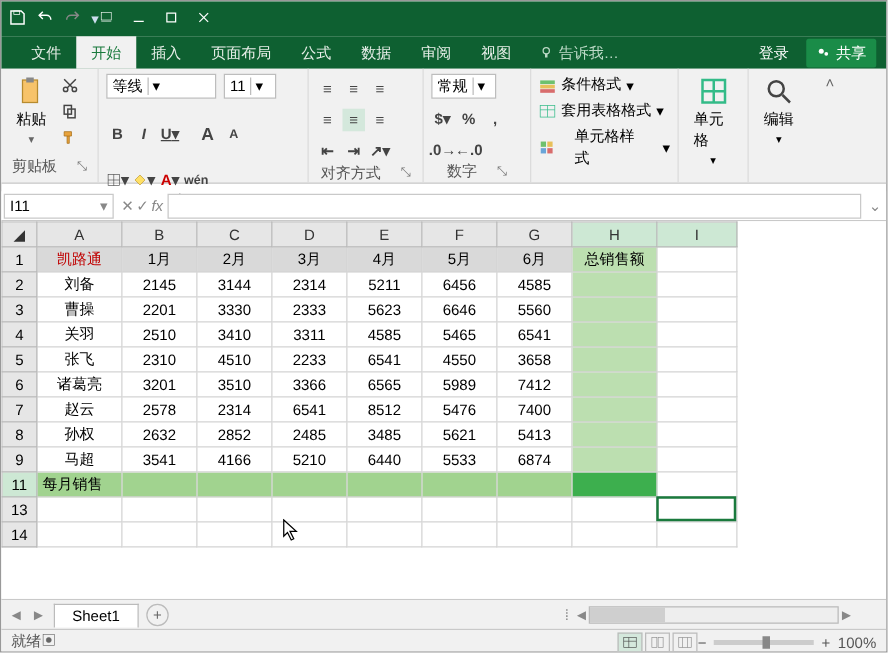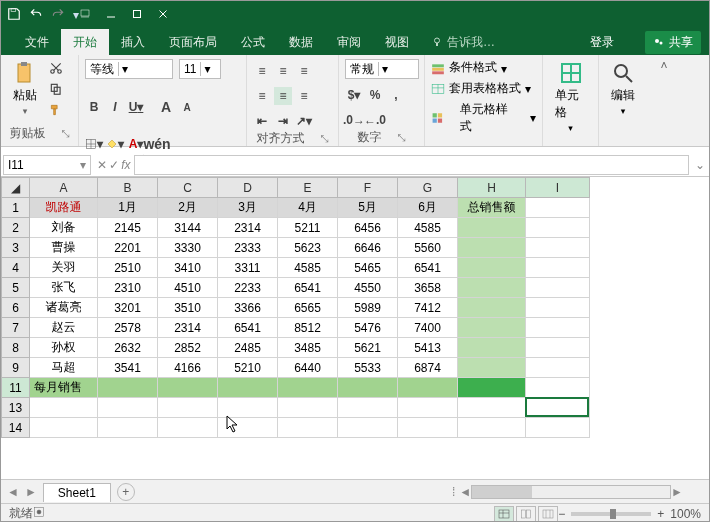--- a/index.html
+++ b/index.html
@@ -7,21 +7,21 @@
 .titlebar{height:28px;background:#0e6031;display:flex;align-items:center;color:#fff;padding:0 6px}
 .qat{display:flex;align-items:center;gap:8px}
 .qat svg{width:14px;height:14px}
 .titlecenter{flex:1;text-align:center;font-size:12px;color:#e8efe9}
 .winbtns{display:flex;gap:14px}
 .winbtns svg{width:12px;height:12px}
 .ribbon-tabs{height:26px;background:#0e6031;display:flex;padding-left:12px;color:#fff}
 .tab{padding:5px 12px;cursor:pointer;color:#e8efe9}
 .tab.active{background:#f1f1f1;color:#1a7a3d;font-weight:500}
 .tellme{flex:1;display:flex;align-items:center;color:#bcd9c6;gap:4px;padding-left:10px}
-.rbtns{display:flex;align-items:center;gap:21px;padding-right:8px}
+.rbtns{display:flex;align-items:center;gap:4px;padding-right:8px}
 .rbtns .share{background:#1a8c48;padding:3px 8px;border-radius:2px;display:flex;align-items:center;gap:4px}
 .ribbon{height:92px;background:#f1f1f1;border-bottom:1px solid #c9c9c9;display:flex}
 .grp{border-right:1px solid #dcdcdc;padding:2px 6px;display:flex;flex-direction:column;height:100%}
 .grp-body{flex:1;display:flex;gap:4px;align-items:flex-start;padding-top:2px}
 .grp-label{text-align:center;font-size:11px;color:#555;padding-bottom:2px;display:flex;justify-content:center;align-items:center;gap:16px}
 .bigbtn{display:flex;flex-direction:column;align-items:center;justify-content:center;padding:2px 6px;gap:2px;cursor:pointer}
 .bigbtn svg{width:24px;height:24px}
 .smallcol{display:flex;flex-direction:column;gap:3px}
 .smallbtn{width:18px;height:18px;display:flex;align-items:center;justify-content:center;cursor:pointer}
 .combo{display:flex;align-items:center;border:1px solid #bdbdbd;background:#fff;height:20px}
@@ -189,21 +189,21 @@
       <div class="btnrow">
         <span class="sq"><svg width="14" height="14" viewBox="0 0 24 24" fill="none" stroke="#444">
               <rect x="3" y="3" width="18" height="18"></rect>
               <line x1="3" y1="12" x2="21" y2="12"></line>
               <line x1="12" y1="3" x2="12" y2="21"></line>
             </svg>▾</span>
         <span class="sq"><svg width="14" height="14" viewBox="0 0 24 24">
               <path d="M4 12l8-8 8 8-8 8z" fill="#ffe066" stroke="#b89020"></path>
             </svg>▾</span>
         <span class="sq"><span style="color:#c00">A</span>▾</span>
-        <span class="sq" style="font-size:14px">wén</span>
+        <span class="sq" style="font-size:10px">wén</span>
       </div>
     </div>
     <div class="grp-label">
         <span>字体</span>
         <span class="dlaunch">⤡</span>
       </div>
   </div>
 
   <div class="grp" style="width:92px">
     <div class="grp-body" style="flex-direction:column;gap:4px">
@@ -224,21 +224,21 @@
       </div>
     </div>
     <div class="grp-label">
         <span>对齐方式</span>
         <span class="dlaunch">⤡</span>
       </div>
   </div>
 
   <div class="grp" style="width:86px">
     <div class="grp-body" style="flex-direction:column;gap:4px">
-      <div class="combo" style="width:74px">
+      <div class="combo" style="width:52px">
           <span>常规</span>
           <span class="arrow">▾</span>
         </div>
       <div class="btnrow">
         <span class="sq">$▾</span>
         <span class="sq">%</span>
         <span class="sq">,</span>
       </div>
       <div class="btnrow">
         <span class="sq">.0→</span>

